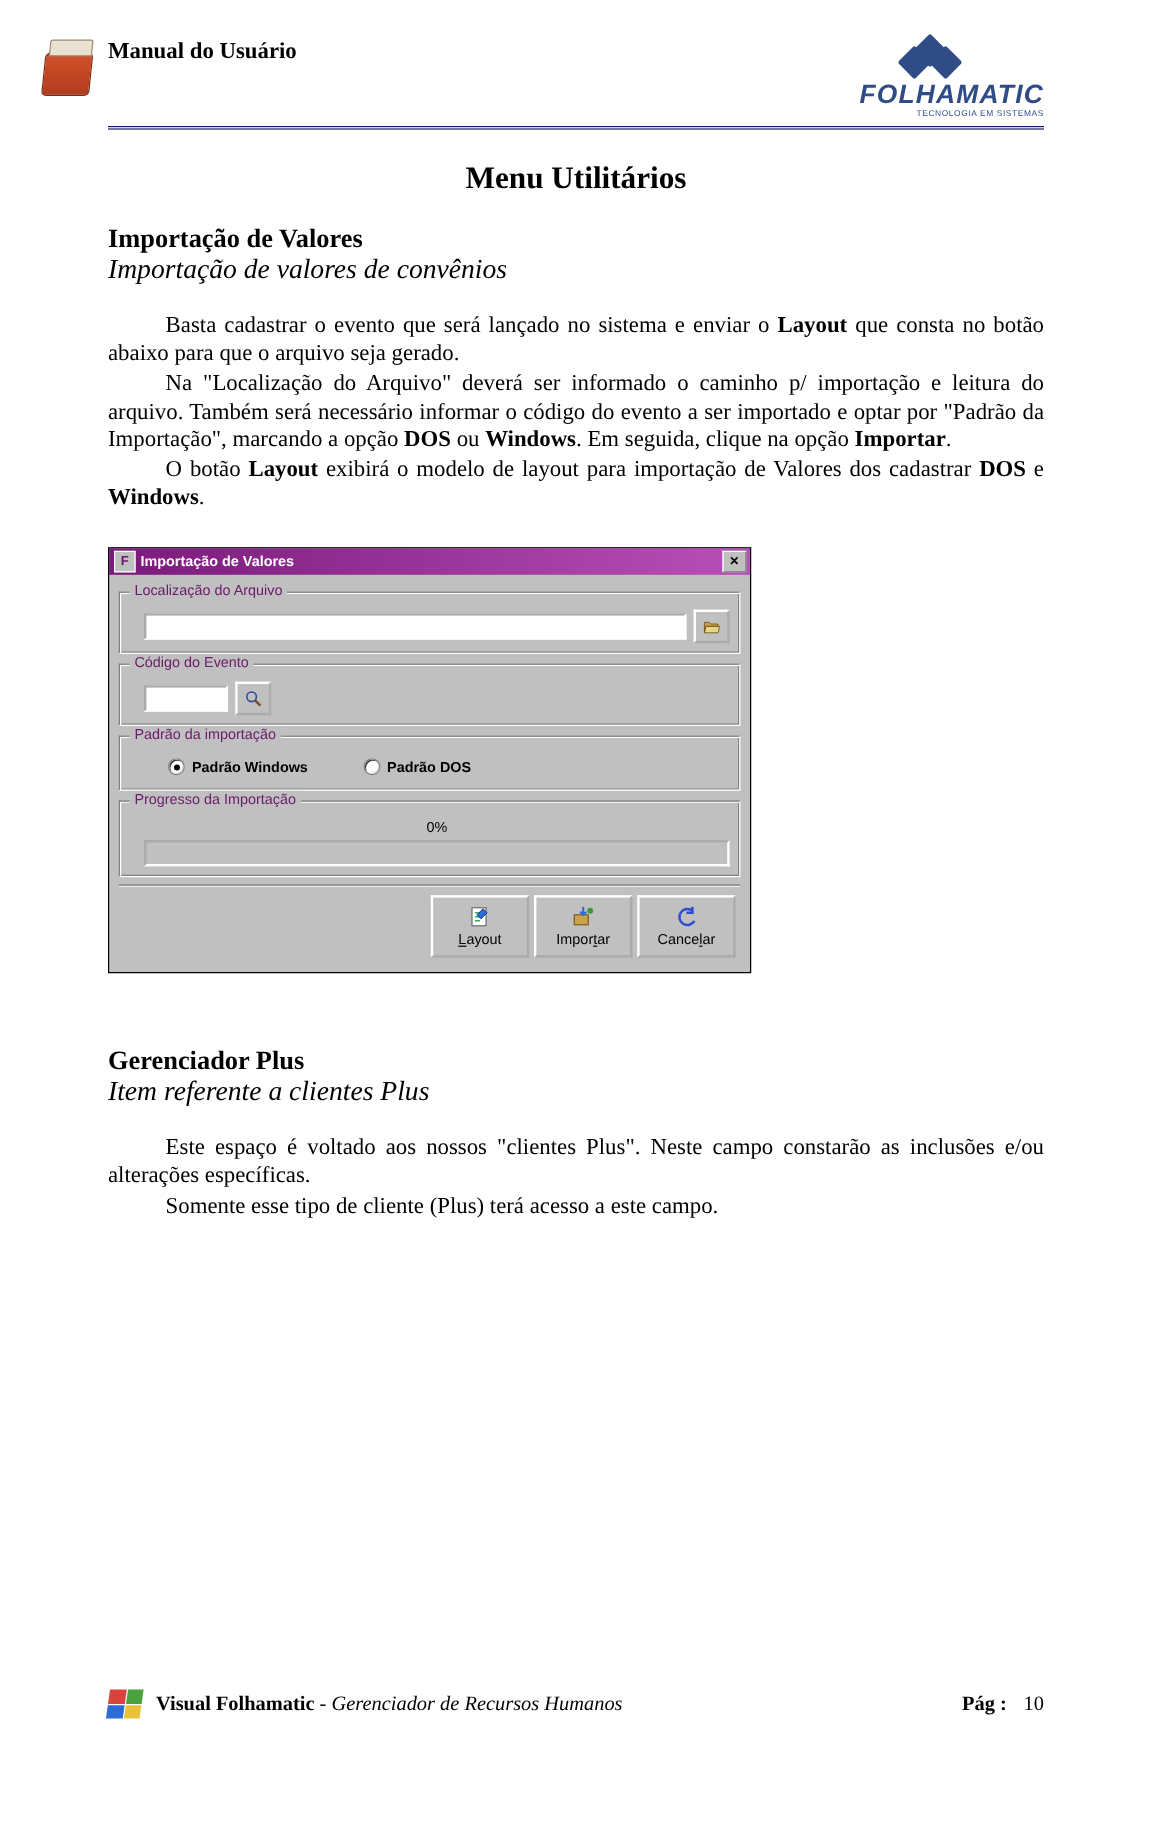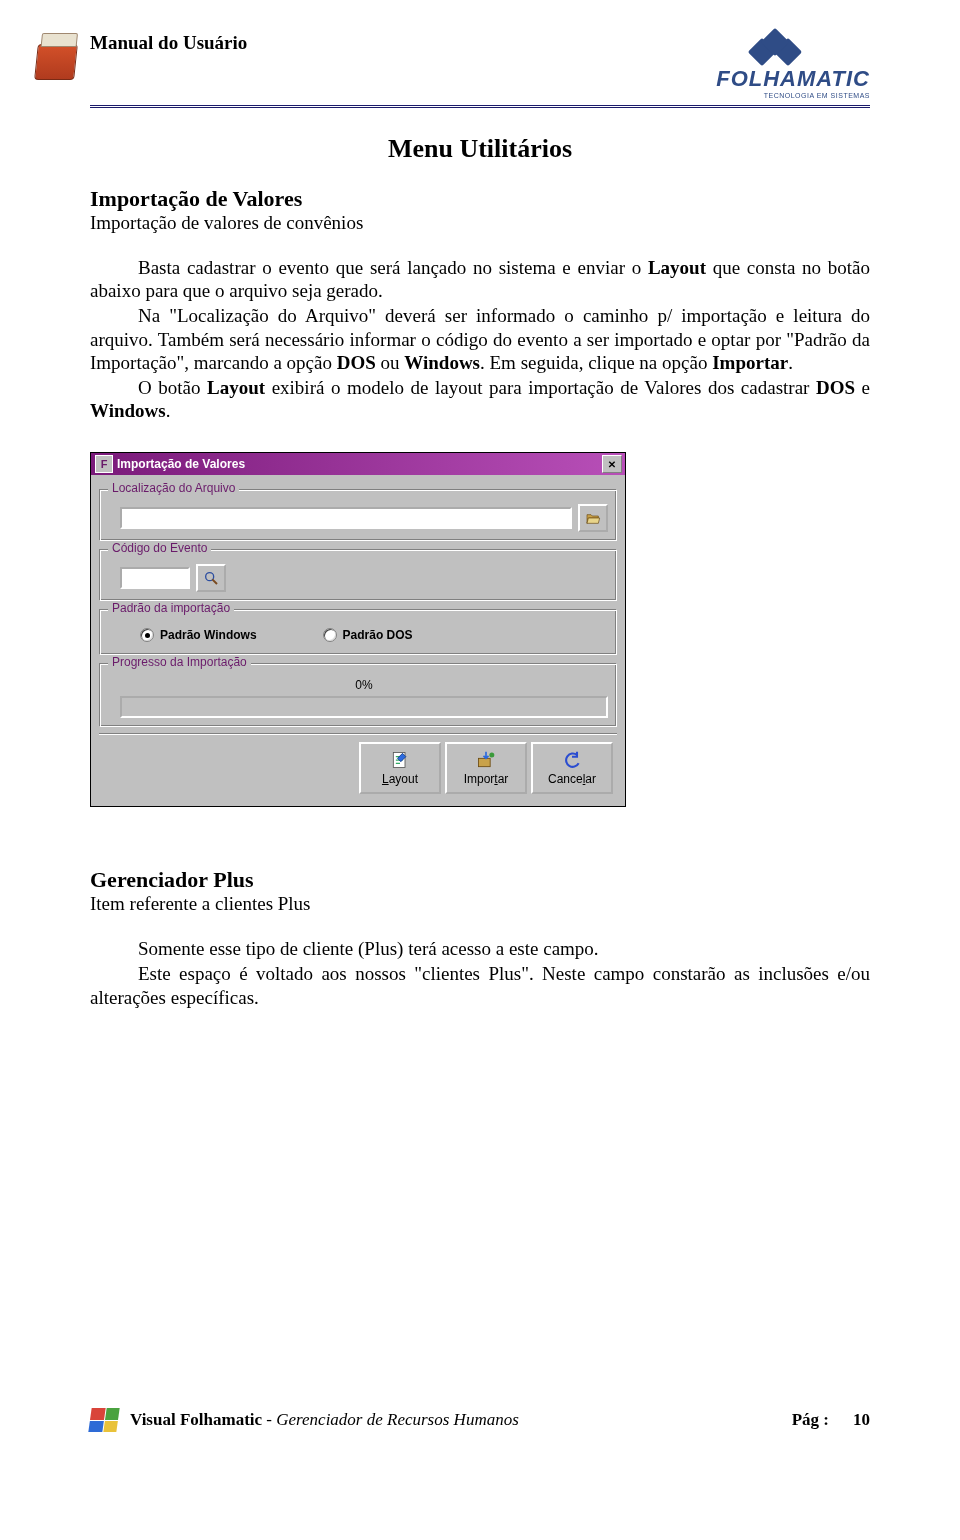--- a/index.html
+++ b/index.html
@@ -106,21 +106,22 @@
     font-weight: bold;
     font-size: 26px;
     margin: 10px 0 22px 0;
   }
   .section-title {
     font-weight: bold;
     font-size: 22px;
     margin: 6px 0 0 0;
   }
   .section-sub {
-    font-size: 19px;
+    font-style: italic;
+    font-size: 23px;
     margin: 0 0 22px 0;
   }
   .body-p {
     font-size: 19px;
     line-height: 1.22;
     text-align: justify;
     margin: 0 0 2px 0;
   }
   .indent { text-indent: 48px; }
   .b { font-weight: bold; }
@@ -216,21 +217,21 @@
   }
   .icon-btn svg { width: 16px; height: 16px; }
   .evento-row {
     display: flex;
     gap: 6px;
     align-items: center;
   }
   .evento-row .sunken-input { width: 70px; }
   .radio-row {
     display: flex;
-    gap: 66px;
+    gap: 46px;
     padding: 4px 20px;
     font-weight: bold;
     color: #000;
   }
   .radio-item {
     display: flex;
     align-items: center;
     gap: 6px;
   }
   .radio-dot {
@@ -298,21 +299,21 @@
     transform: skewX(-8deg);
   }
   .win-flag span:nth-child(1){ background:#d9443a; }
   .win-flag span:nth-child(2){ background:#4aa23f; }
   .win-flag span:nth-child(3){ background:#2e6bd6; }
   .win-flag span:nth-child(4){ background:#e9c23a; }
   .footer-text { flex: 1; }
   .footer-text .fb { font-weight: bold; }
   .footer-text .fi { font-style: italic; }
   .footer-page { font-weight: bold; }
-  .footer-num { margin-left: 24px; font-weight: bold; }
+  .footer-num { margin-left: 14px; font-weight: normal; }
 </style>
 </head>
 <body>
 
 <div class="page">
 
   <div class="header-row">
     <div class="header-left">
       <div class="mascot">
         <div class="box"></div>
@@ -429,22 +430,22 @@
             <span><span>Cance</span><span class="underline-letter">l</span><span>ar</span></span>
           </div>
         </div>
       </div>
     </div>
   </div>
 
   <div class="section-title">Gerenciador Plus</div>
   <div class="section-sub">Item referente a clientes Plus</div>
 
+  <p class="body-p indent">Este espaço é voltado aos nossos "clientes Plus". Neste campo constarão as inclusões e/ou alterações específicas.</p>
   <p class="body-p indent">Somente esse tipo de cliente (Plus) terá acesso a este campo.</p>
-  <p class="body-p indent">Este espaço é voltado aos nossos "clientes Plus". Neste campo constarão as inclusões e/ou alterações específicas.</p>
 
   <div class="footer">
     <div class="win-flag">
         <span></span>
         <span></span>
         <span></span>
         <span></span>
       </div>
     <div class="footer-text">
       <span class="fb">Visual Folhamatic</span><span> - </span><span class="fi">Gerenciador de Recursos Humanos</span>

